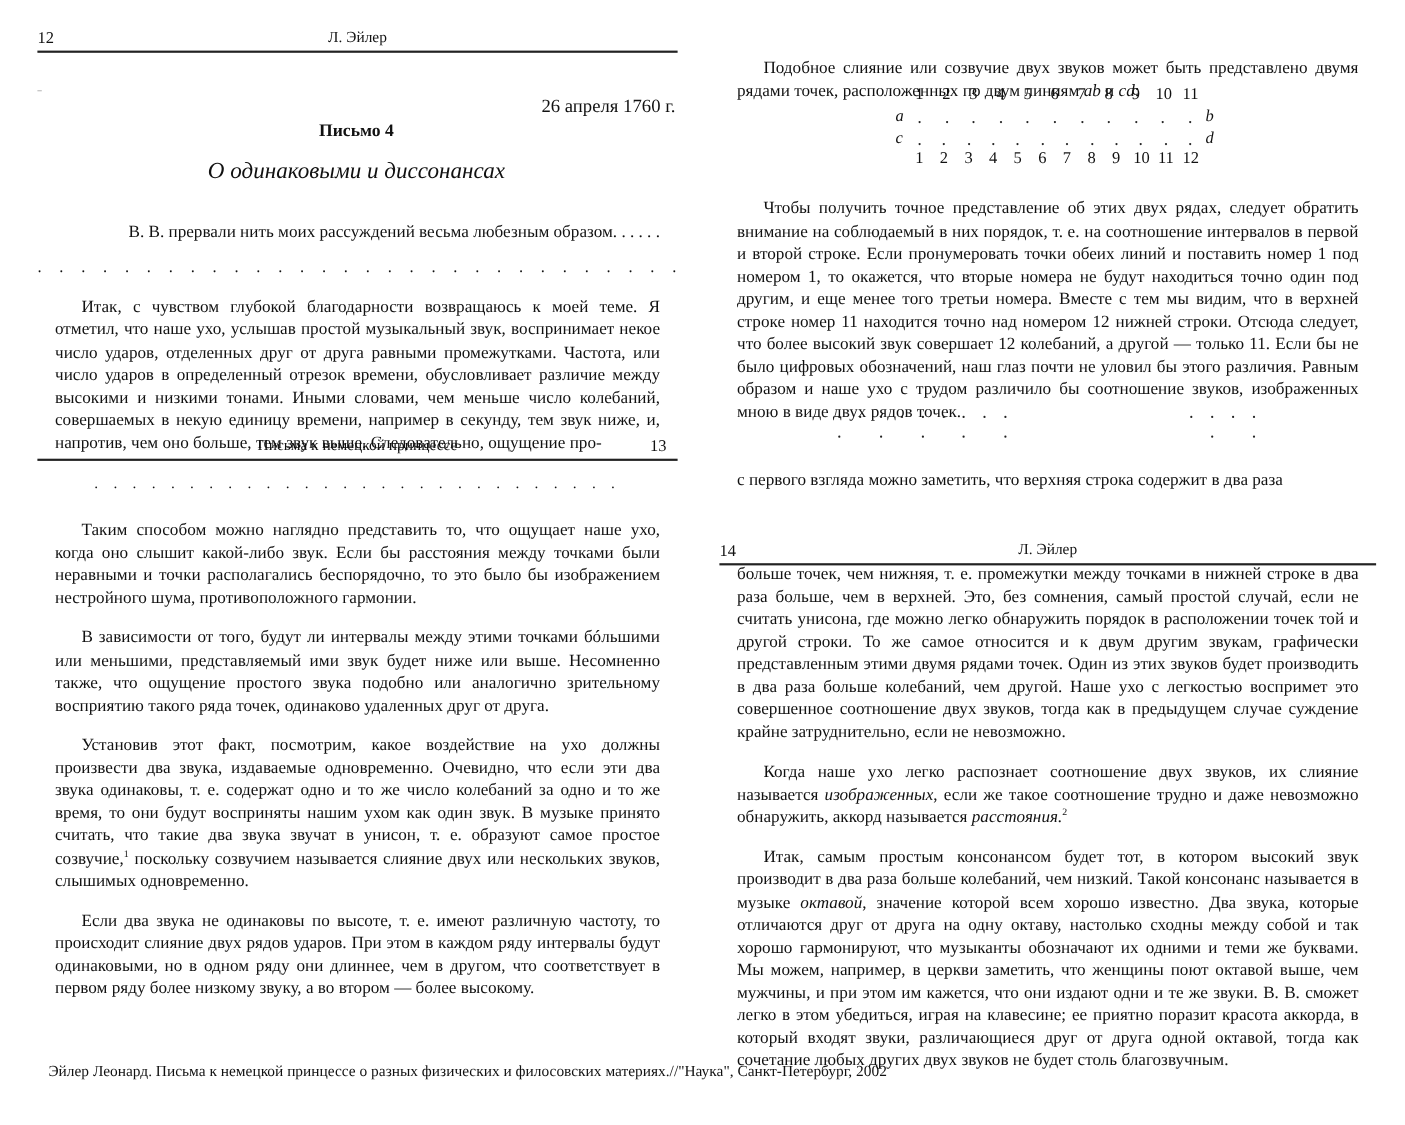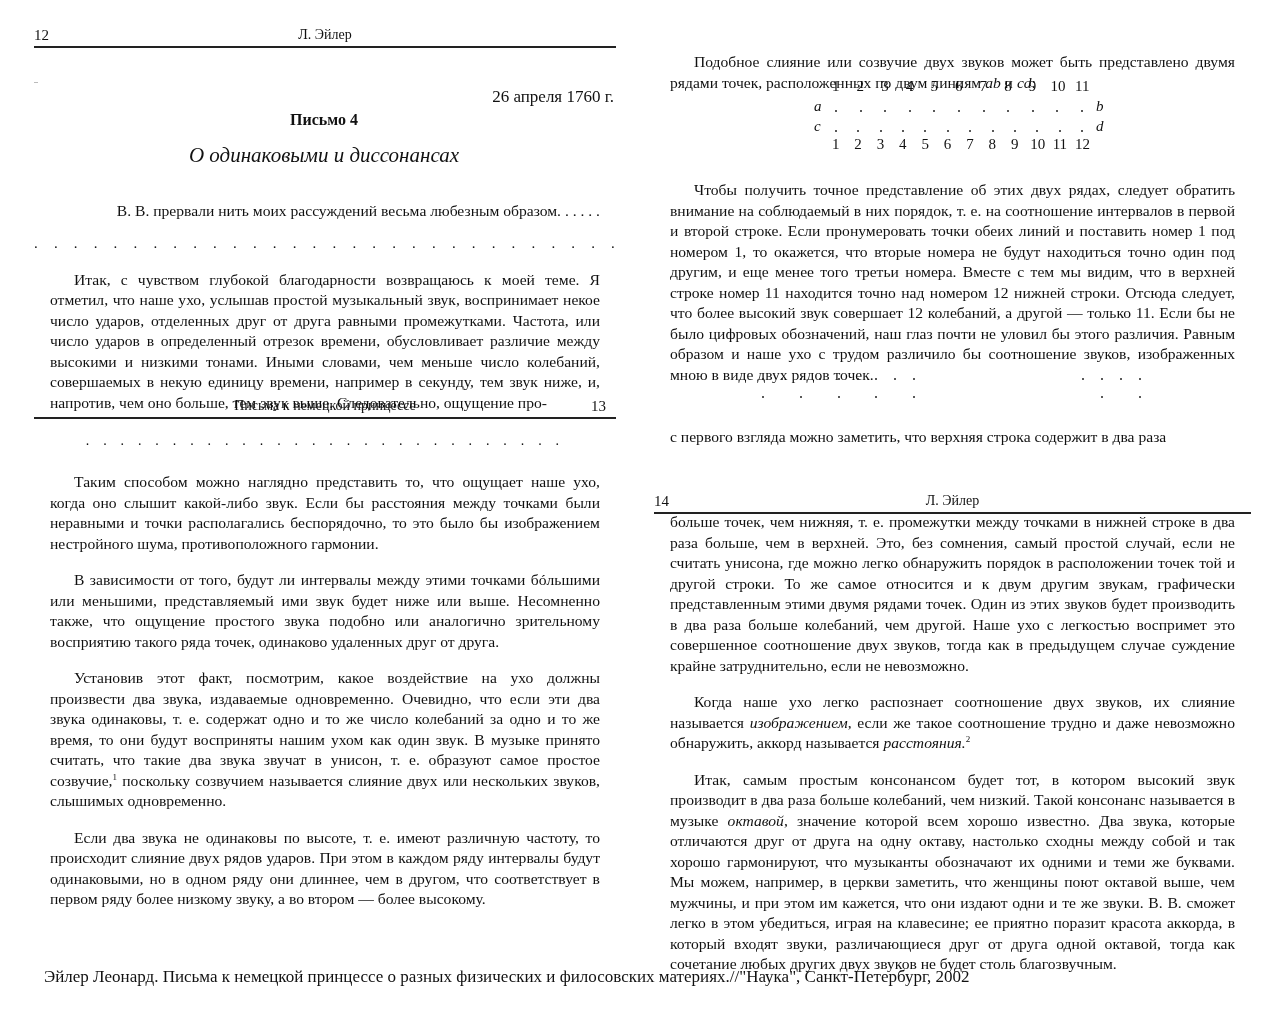--- a/index.html
+++ b/index.html
@@ -22,21 +22,21 @@
     .letter-no { position: absolute; text-align: center; font-weight: bold; font-size: 16px; }
     .letter-title { position: absolute; text-align: center; font-style: italic; font-size: 21px; }
     .dots-line { position: absolute; font-size: 15px; letter-spacing: 6.2px; white-space: nowrap; overflow: hidden; }
     .diagram { position: absolute; font-size: 15px; }
     .diagram span { position: absolute; white-space: nowrap; }
     .it { font-style: italic; }
     sup { font-size: 9px; line-height: 0; }
     .dot { position: absolute; width: 2px; height: 2px; background: #222; border-radius: 1px; }
     .citation {
       position: absolute; left: 44px; top: 967px;
-      font-family: "Liberation Serif", serif; font-size: 17px; white-space: nowrap;
+      font-family: "Liberation Serif", serif; font-size: 14px; white-space: nowrap;
     }
     .scan-mark { position: absolute; left: 34px; top: 82px; width: 4px; height: 1px; background: #bbb; }
   </style>
 </head>
 <body>
 
 <div class="scan-mark"></div>
 
 <div class="runhead left" style="top:24px;">
   <span class="pn" style="left:0;">12</span>
@@ -150,17 +150,17 @@
 <div class="col right" style="top:411px;">
   <p>с первого взгляда можно заметить, что верхняя строка содержит в два раза</p>
 </div>
 
 <div class="runhead right" style="top:450px;margin-top:40px;">
   <span class="pn" style="left:0;">14</span>
   <span class="ttl">Л. Эйлер</span>
 </div>
 <div class="col right" style="top:496px;">
   <p>больше точек, чем нижняя, т. е. промежутки между точками в нижней строке в два раза больше, чем в верхней. Это, без сомнения, самый простой случай, если не считать унисона, где можно легко обнаружить порядок в расположении точек той и другой строки. То же самое относится и к двум другим звукам, графически представленным этими двумя рядами точек. Один из этих звуков будет производить в два раза больше колебаний, чем другой. Наше ухо с легкостью воспримет это совершенное соотношение двух звуков, тогда как в предыдущем случае суждение крайне затруднительно, если не невозможно.</p>
-  <p class="ind"><span>Когда наше ухо легко распознает соотношение двух звуков, их слияние называется </span><span class="it">изображением</span><span>, если же такое соотношение трудно и даже невозможно обнаружить, аккорд называется </span><span class="it">расстояния.</span><sup>2</sup></p>
+  <p class="ind"><span>Когда наше ухо легко распознает соотношение двух звуков, их слияние называется </span><span class="it">изображенных</span><span>, если же такое соотношение трудно и даже невозможно обнаружить, аккорд называется </span><span class="it">расстояния.</span><sup>2</sup></p>
   <p class="ind"><span>Итак, самым простым консонансом будет тот, в котором высокий звук производит в два раза больше колебаний, чем низкий. Такой консонанс называется в музыке </span><span class="it">октавой</span><span>, значение которой всем хорошо известно. Два звука, которые отличаются друг от друга на одну октаву, настолько сходны между собой и так хорошо гармонируют, что музыканты обозначают их одними и теми же буквами. Мы можем, например, в церкви заметить, что женщины поют октавой выше, чем мужчины, и при этом им кажется, что они издают одни и те же звуки. В. В. сможет легко в этом убедиться, играя на клавесине; ее приятно поразит красота аккорда, в который входят звуки, различающиеся друг от друга одной октавой, тогда как сочетание любых других двух звуков не будет столь благозвучным.</span></p>
 </div>
 
 <div class="citation">Эйлер Леонард. Письма к немецкой принцессе о разных физических и филосовских материях.//"Наука", Санкт-Петербург, 2002</div>
 
 </body></html>

